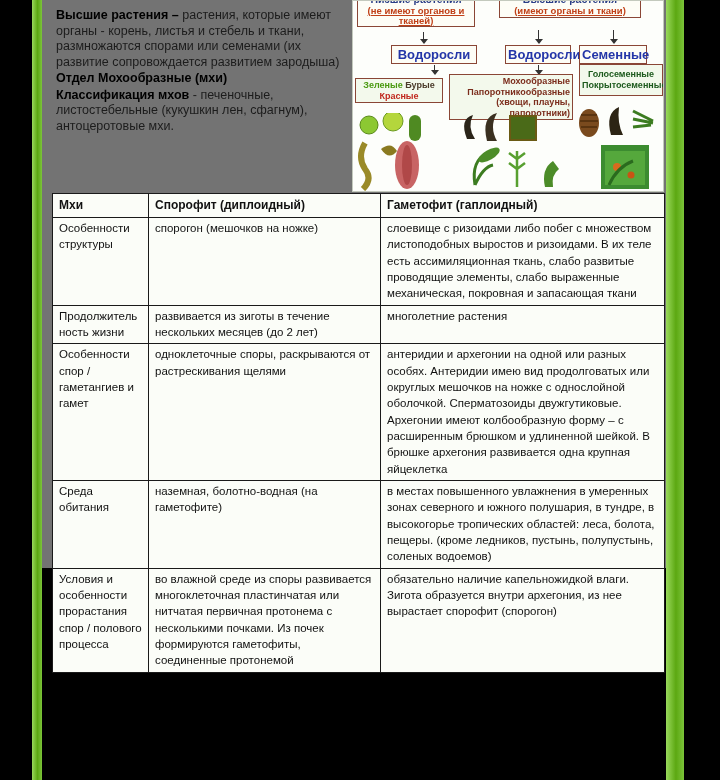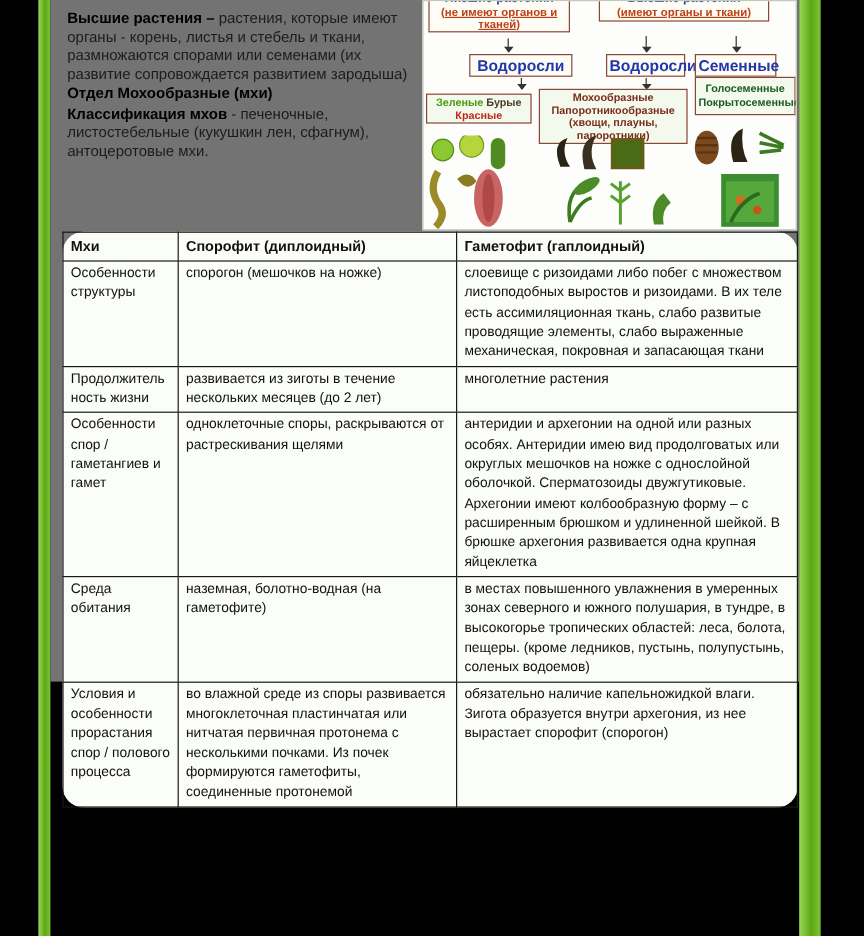--- a/index.html
+++ b/index.html
@@ -30,21 +30,21 @@
   .pre{white-space:pre-line;}
   .c-green{color:#4a9a10;} .c-brown{color:#4b3b2a;} .c-red{color:#c0281e;}
   .c-moss{color:#7b2d1c;} .c-seed{color:#1d5a1d;}
   .arr{position:absolute;width:0;border-left:1.5px solid #333;}
   .arr::after{content:"";position:absolute;left:-4.5px;bottom:-5px;
               border:4px solid transparent;border-top:5px solid #333;}
   .illus{position:absolute;}
 
   
   table.cmp{position:absolute;left:10px;top:193px;width:612px;border-collapse:collapse;
-            table-layout:fixed;background:#fbfdf8;border-radius:18px;}
+            table-layout:fixed;background:#fbfdf8;}
   table.cmp th,table.cmp td{border:1px solid #1a1a1a;vertical-align:top;text-align:left;
             padding:2px 6px 3px 6px;font-size:11.5px;line-height:1.42;color:#111;
             overflow-wrap:break-word;}
   table.cmp th{font-weight:bold;font-size:12px;padding-top:3px;}
   col.c1{width:96px;} col.c2{width:232px;} col.c3{width:284px;}
   table.cmp{border:1.5px solid #1a1a1a;}
 </style>
 </head>
 <body>
 
@@ -81,21 +81,21 @@
 
       <div class="arr" style="left:81px;top:64px;height:9px;"></div>
       <div class="arr" style="left:185px;top:64px;height:9px;"></div>
       <div class="arr" style="left:260px;top:64px;height:9px;"></div>
 
       <div class="dbox lvl3" style="left:2px;top:77px;width:88px;">
         <span class="c-green">Зеленые</span>
         <span class="c-brown">Бурые</span><br>
         <span class="c-red">Красные</span>
       </div>
-      <div class="dbox lvl3 pre c-moss" style="left:96px;top:73px;width:124px;">Мохообразные
+      <div class="dbox lvl3 pre c-moss" style="left:96px;top:73px;width:124px;text-align:right;">Мохообразные
 Папоротникообразные
 (хвощи, плауны,
 папоротники)</div>
       <div class="dbox lvl3 pre c-seed" style="left:226px;top:63px;width:84px;padding-top:4px;height:32px;">Голосеменные
 Покрытосеменные</div>
 
       <div class="illus" style="left:2px;top:112px;">
         <svg width="92" height="78" viewBox="0 0 92 78">
           <circle cx="14" cy="12" r="9" fill="#8cc832" stroke="#5a8a1a"></circle>
           <circle cx="38" cy="8" r="10" fill="#b4d63c" stroke="#6a9a20"></circle>

